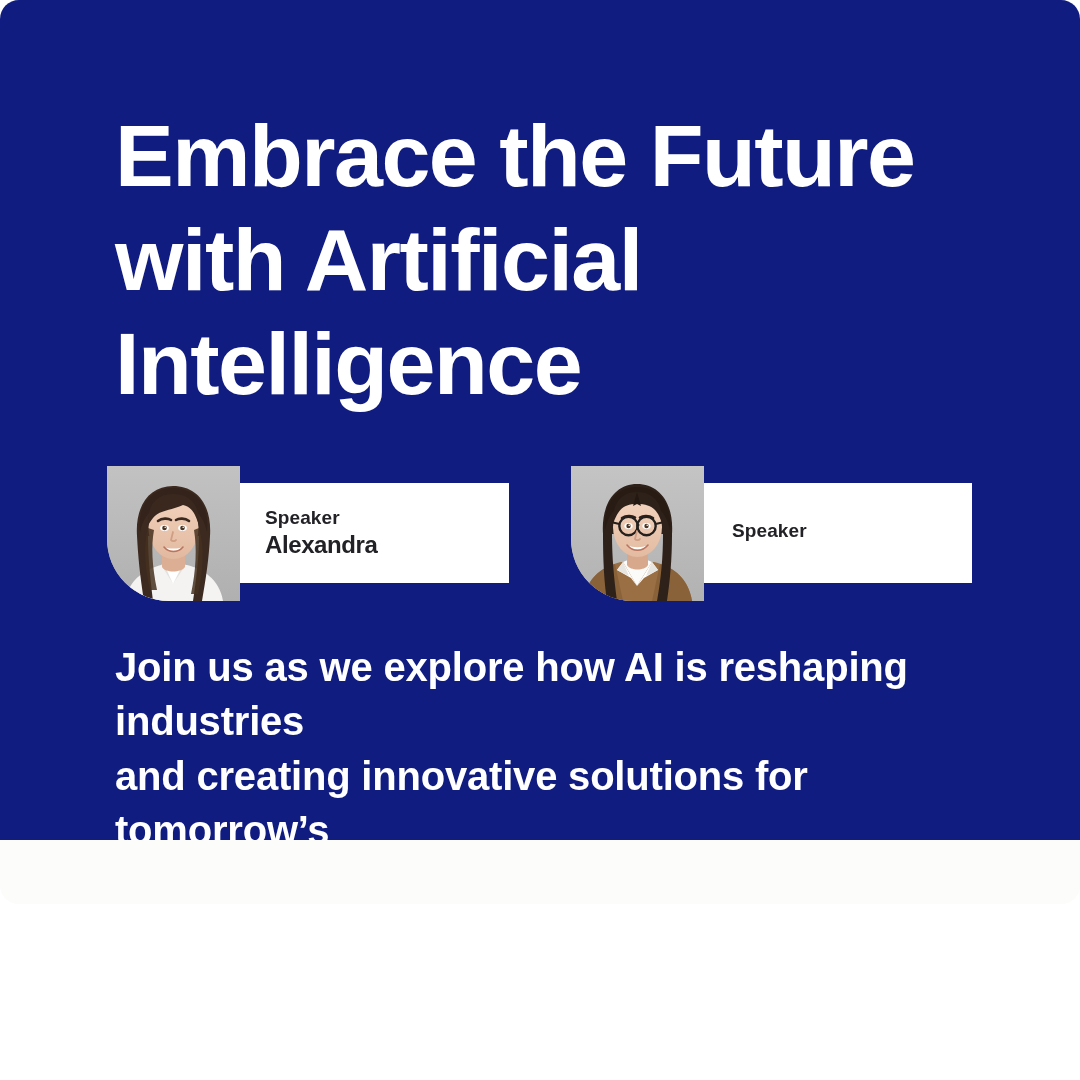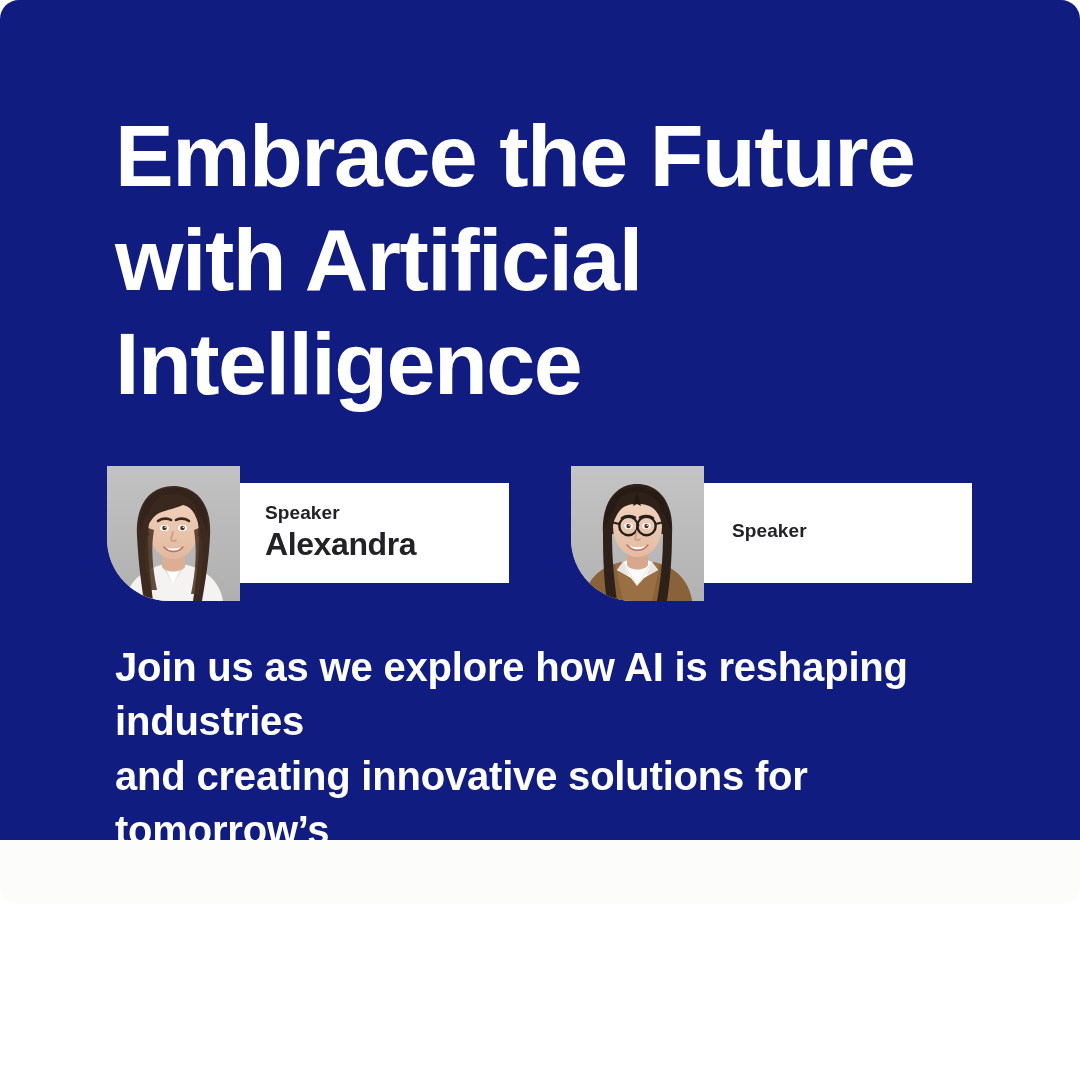--- a/index.html
+++ b/index.html
@@ -91,21 +91,21 @@
   }
   .s-role {
     font-size: 19px;
     font-weight: 700;
     color: #222226;
     letter-spacing: 0.1px;
     line-height: 1.1;
     margin-bottom: 3px;
   }
   .s-name {
-    font-size: 32px;
+    font-size: 24px;
     font-weight: 700;
     color: #222226;
     letter-spacing: -0.4px;
     line-height: 1.1;
   }
   .speaker.two .s-card { padding-left: 28px; }
 
   
   .body-copy {
     position: absolute;

